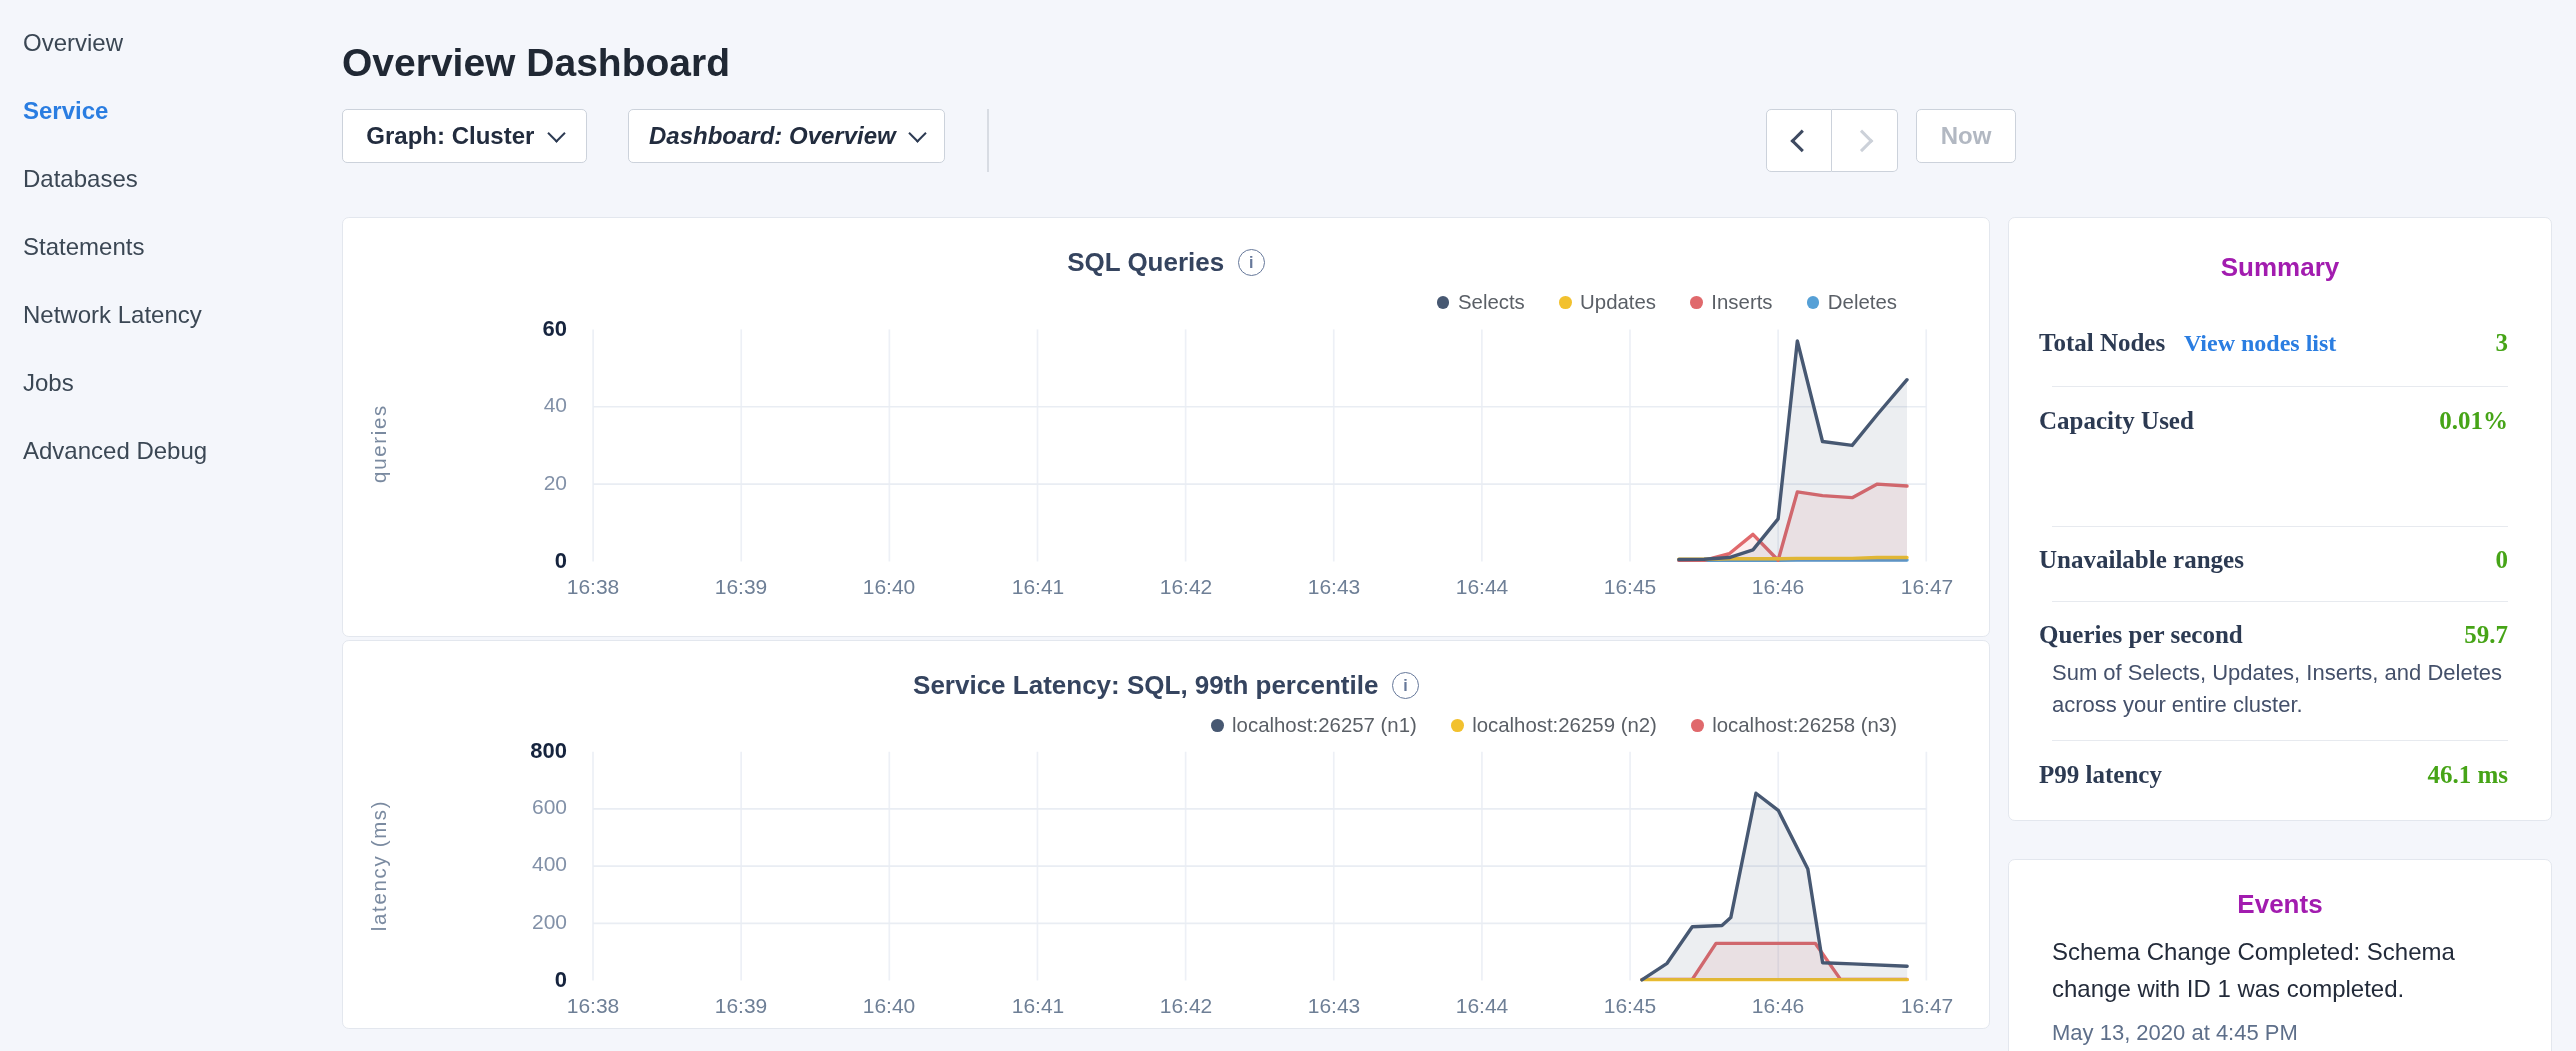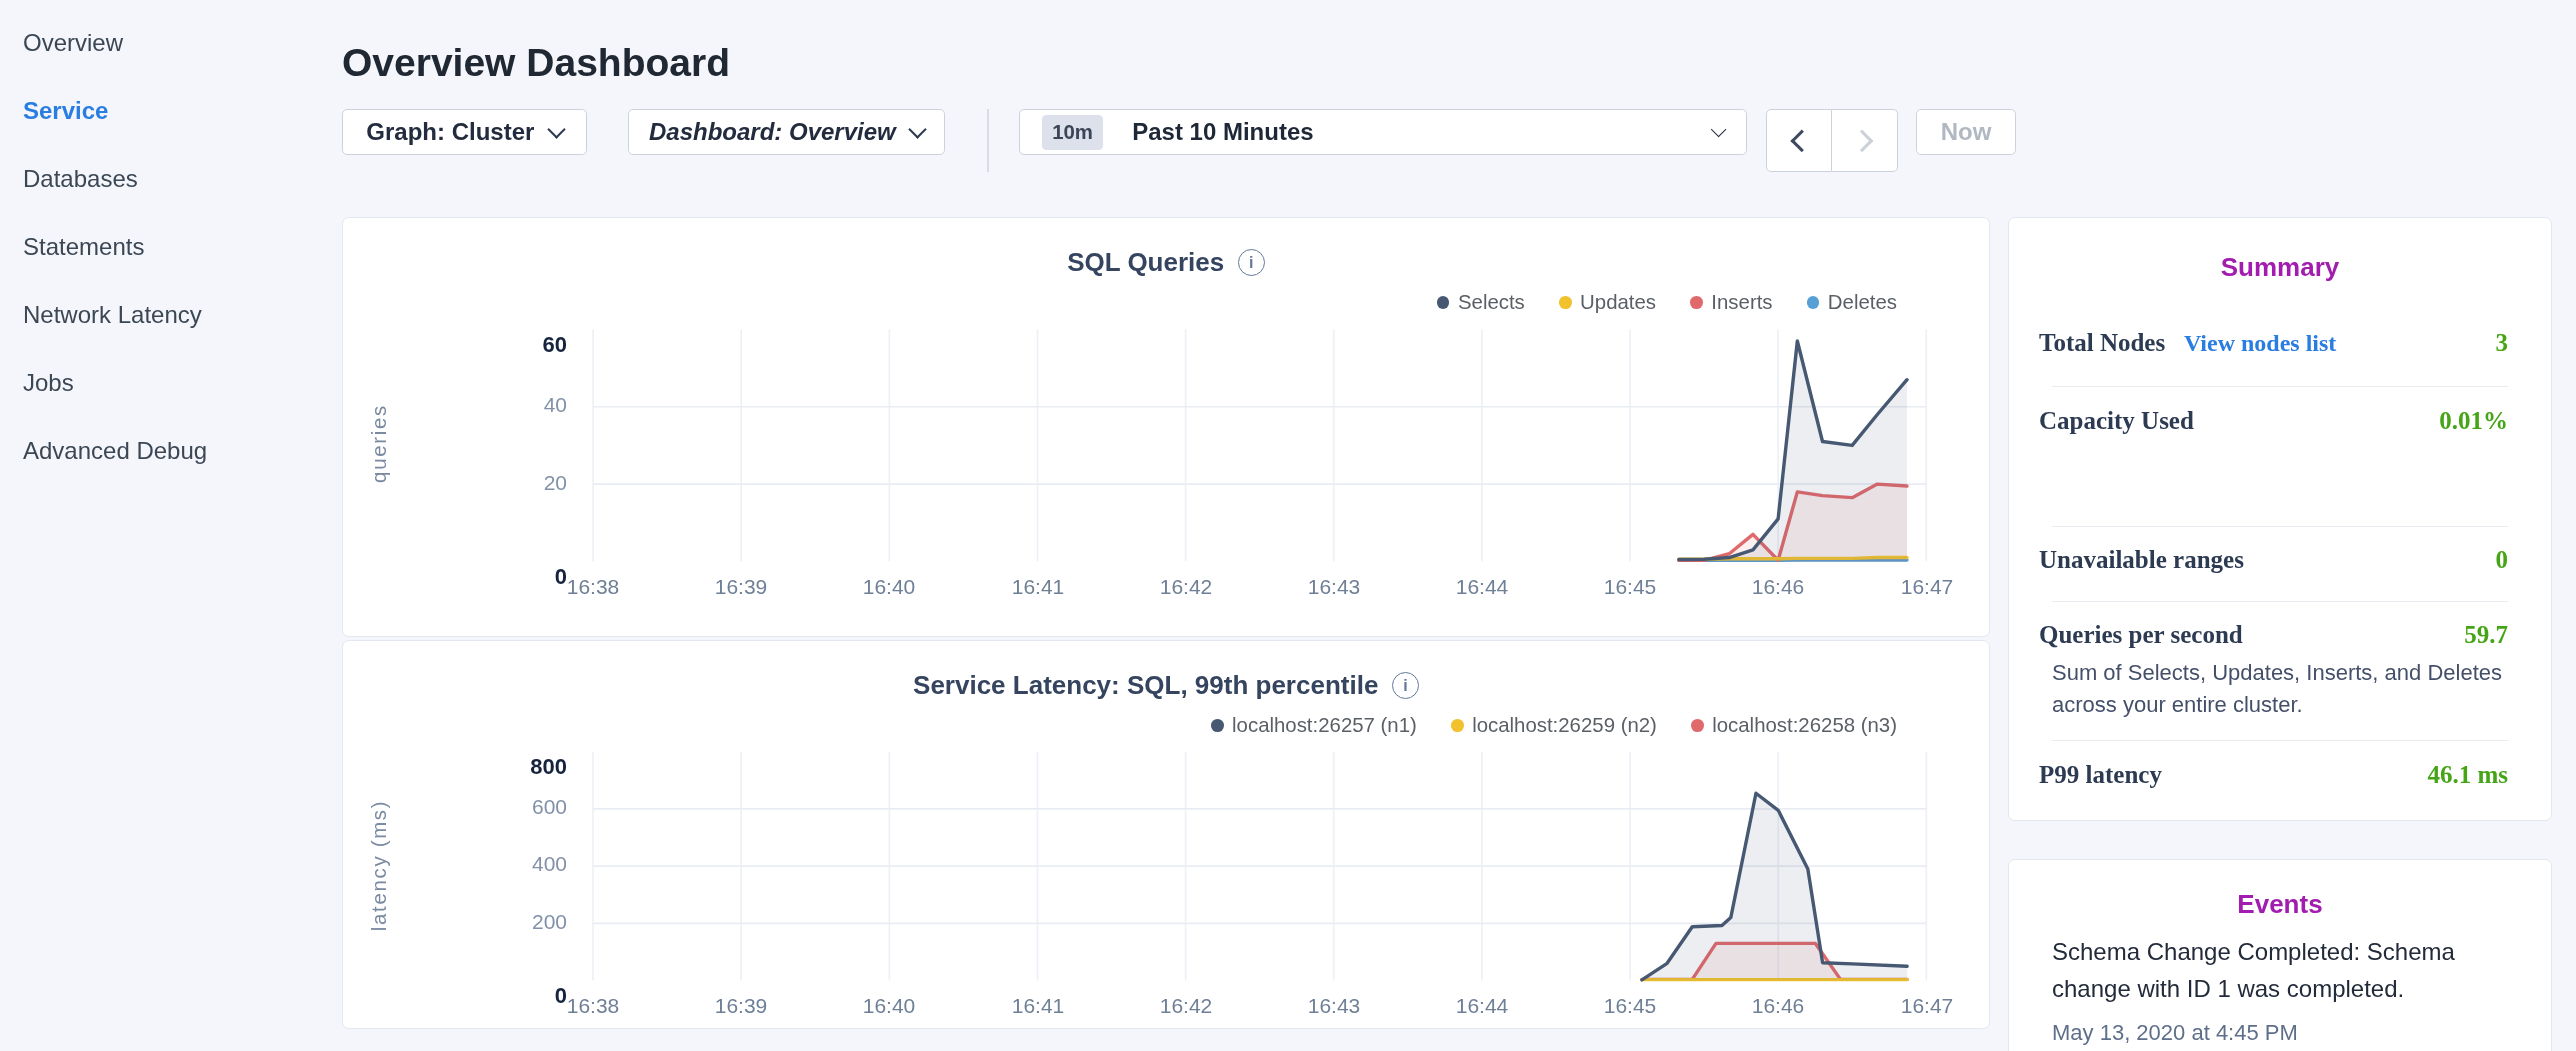--- a/index.html
+++ b/index.html
@@ -8,21 +8,21 @@
 
   
   .sidebar{position:absolute;left:0;top:8.5px;width:340px;}
   .side-item{height:68px;line-height:68px;padding-left:23px;font-size:24px;color:#3b4754;cursor:pointer;}
   .side-item.active{color:#2a7de1;font-weight:700;}
 
   
   .page-title{position:absolute;left:342px;top:15.3px;font-size:39px;font-weight:600;color:#202834;}
 
   
-  .ctl{position:absolute;top:109px;height:46px;box-sizing:border-box;background:#fff;border:1.7px solid #ccd2db;border-radius:5.1px;display:flex;align-items:center;justify-content:center;cursor:pointer;}
+  .ctl{position:absolute;top:109px;height:54px;box-sizing:border-box;background:#fff;border:1.7px solid #ccd2db;border-radius:5.1px;display:flex;align-items:center;justify-content:center;cursor:pointer;}
   .dd-label{font-size:24px;font-weight:700;color:#222c3e;}
   .chev{display:inline-block;width:11px;height:11px;border-right:2.6px solid #2c3a52;border-bottom:2.6px solid #2c3a52;transform:rotate(45deg);margin-left:15.3px;margin-top:-5.1px;}
   .ctl-divider{position:absolute;left:987px;top:109px;width:1.7px;height:63px;background:#d8dce3;}
   .time-dd{left:1019px;width:728px;justify-content:flex-start;padding:0 22px;box-sizing:border-box;}
   .time-badge{background:#dde1eb;border-radius:4.3px;padding:6px 10.2px;font-size:20.4px;font-weight:700;color:#3b4557;}
   .time-label{margin-left:29px;font-size:24px;font-weight:700;color:#1f2837;}
   .time-chev{margin-left:auto;width:10.2px;height:10.2px;border-right:1.7px solid #242c3c;border-bottom:1.7px solid #242c3c;transform:rotate(45deg);margin-top:-5.1px;}
   .nav-group{position:absolute;left:1766px;top:109px;display:flex;}
   .nav-btn{width:66px;height:63px;box-sizing:border-box;background:#fff;border:1.7px solid #ccd2db;display:flex;align-items:center;justify-content:center;cursor:pointer;}
   .nav-btn.prev{border-radius:5.1px 0 0 5.1px;}
@@ -39,21 +39,21 @@
   .chart-card-2{left:342px;top:640px;width:1648px;height:389px;}
   .chart-title-row{position:absolute;top:29px;left:0;right:0;display:flex;justify-content:center;align-items:center;gap:13.6px;}
   .chart-title{font-size:26px;font-weight:700;color:#35445f;}
   .info-icon{width:27px;height:27px;border:1.7px solid #66789a;border-radius:50%;display:inline-flex;align-items:center;justify-content:center;font-size:16px;font-weight:600;color:#66789a;box-sizing:border-box;}
   .legend{position:absolute;top:73px;right:92px;display:flex;gap:34px;}
   .legend-item{display:flex;align-items:center;gap:8.5px;font-size:20.4px;color:#5a5f66;}
   .dot{width:12.8px;height:12.8px;border-radius:50%;display:inline-block;}
   .chart-svg{position:absolute;left:0;top:0;}
   .xtick{position:absolute;width:102px;text-align:center;font-size:21px;color:#6e7f96;}
   .ytick{position:absolute;width:102px;text-align:right;font-size:21px;color:#8291a8;}
-  .ytick.strong{color:#16243e;font-weight:700;font-size:22px;margin-top:16px;}
+  .ytick.strong{color:#16243e;font-weight:700;font-size:22px;}
   .ylabel{position:absolute;left:-49px;width:170px;text-align:center;transform:rotate(-90deg);font-size:20.4px;color:#7a8aa0;letter-spacing:1.7px;}
   .chart-card-1 .ylabel{top:214px;}
   .chart-card-2 .ylabel{top:213px;}
 
   
   .summary-card{left:2008px;top:217px;width:544px;height:604px;}
   .panel-title{position:absolute;left:0;right:0;text-align:center;font-size:26px;font-weight:700;color:#a21caf;}
   .sumrow{position:absolute;left:30px;right:43px;display:flex;align-items:center;font-family:Liberation Serif, serif;}
   .sumlabel{font-size:25px;font-weight:700;color:#2c3a52;}
   .sumlink{font-size:24px;font-weight:600;color:#2a7de1;margin-left:18.7px;cursor:pointer;}
@@ -85,25 +85,20 @@
 
   <div class="ctl" style="left:342px;width:245px;">
     <span class="dd-label">Graph: Cluster</span>
     <span class="chev"></span>
   </div>
   <div class="ctl" style="left:628px;width:317px;font-style:italic;">
     <span class="dd-label">Dashboard: Overview</span>
     <span class="chev"></span>
   </div>
   <div class="ctl-divider"></div>
-  <div class="ctl time-dd">
-    <span class="time-badge">10m</span>
-    <span class="time-label">Past 10 Minutes</span>
-    <span class="time-chev"></span>
-  </div>
   <div class="nav-group">
     <div class="nav-btn prev">
         <span class="arrow left"></span>
       </div>
     <div class="nav-btn next">
         <span class="arrow right"></span>
       </div>
   </div>
   <div class="ctl now-btn">
     <span class="now-label">Now</span>

